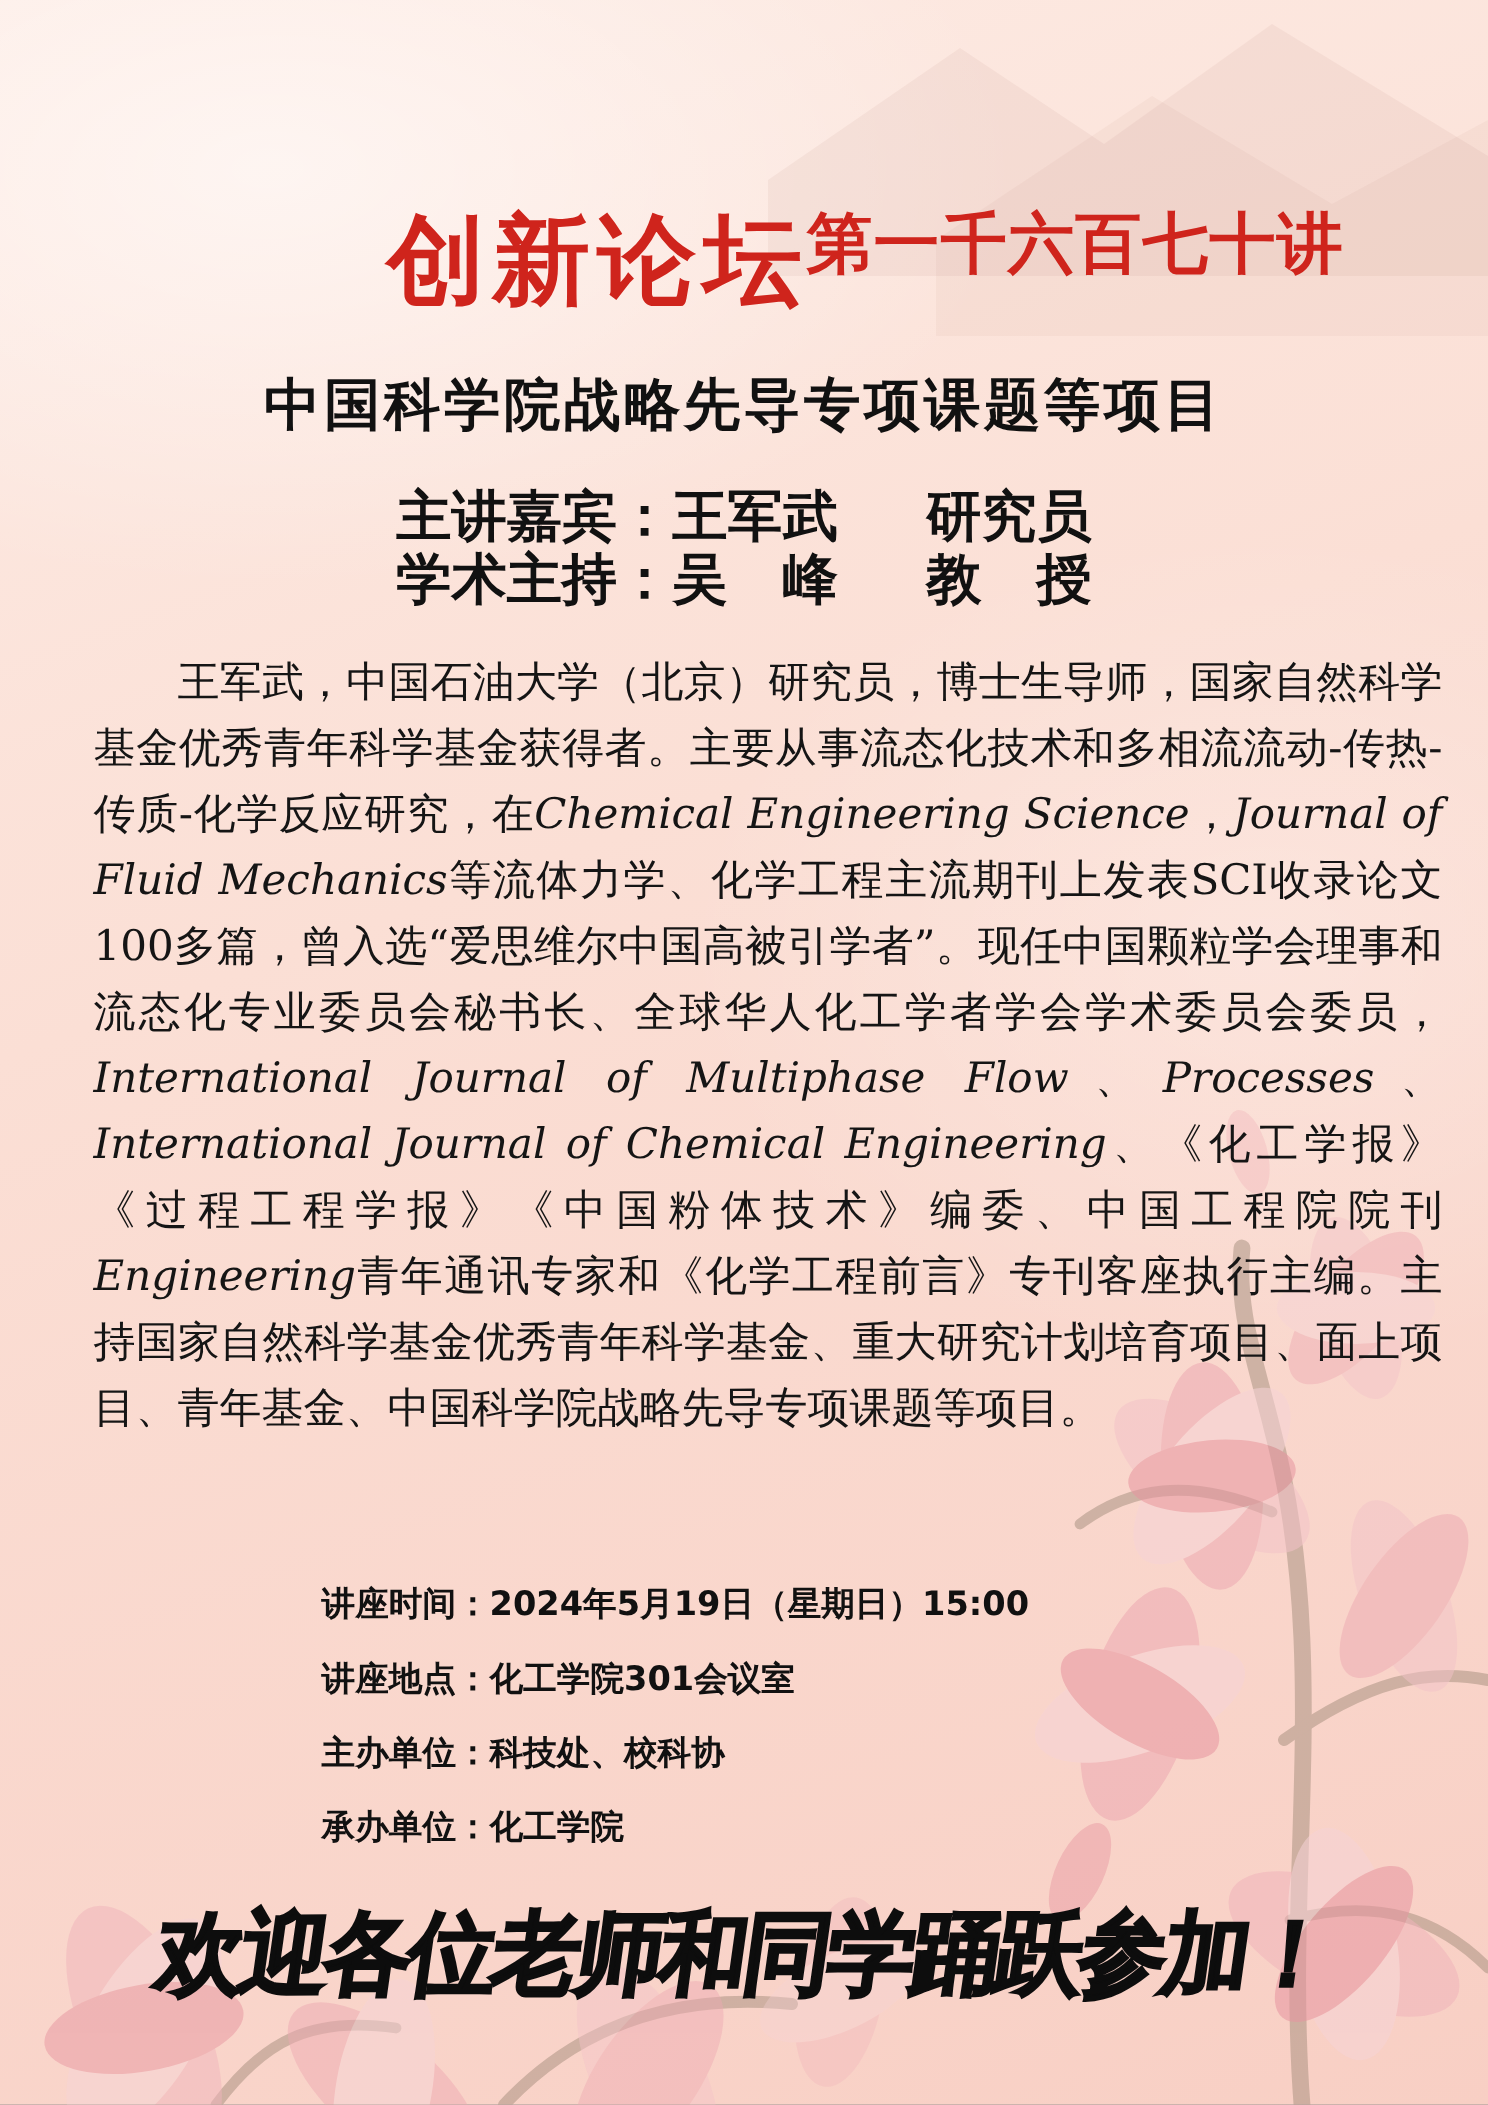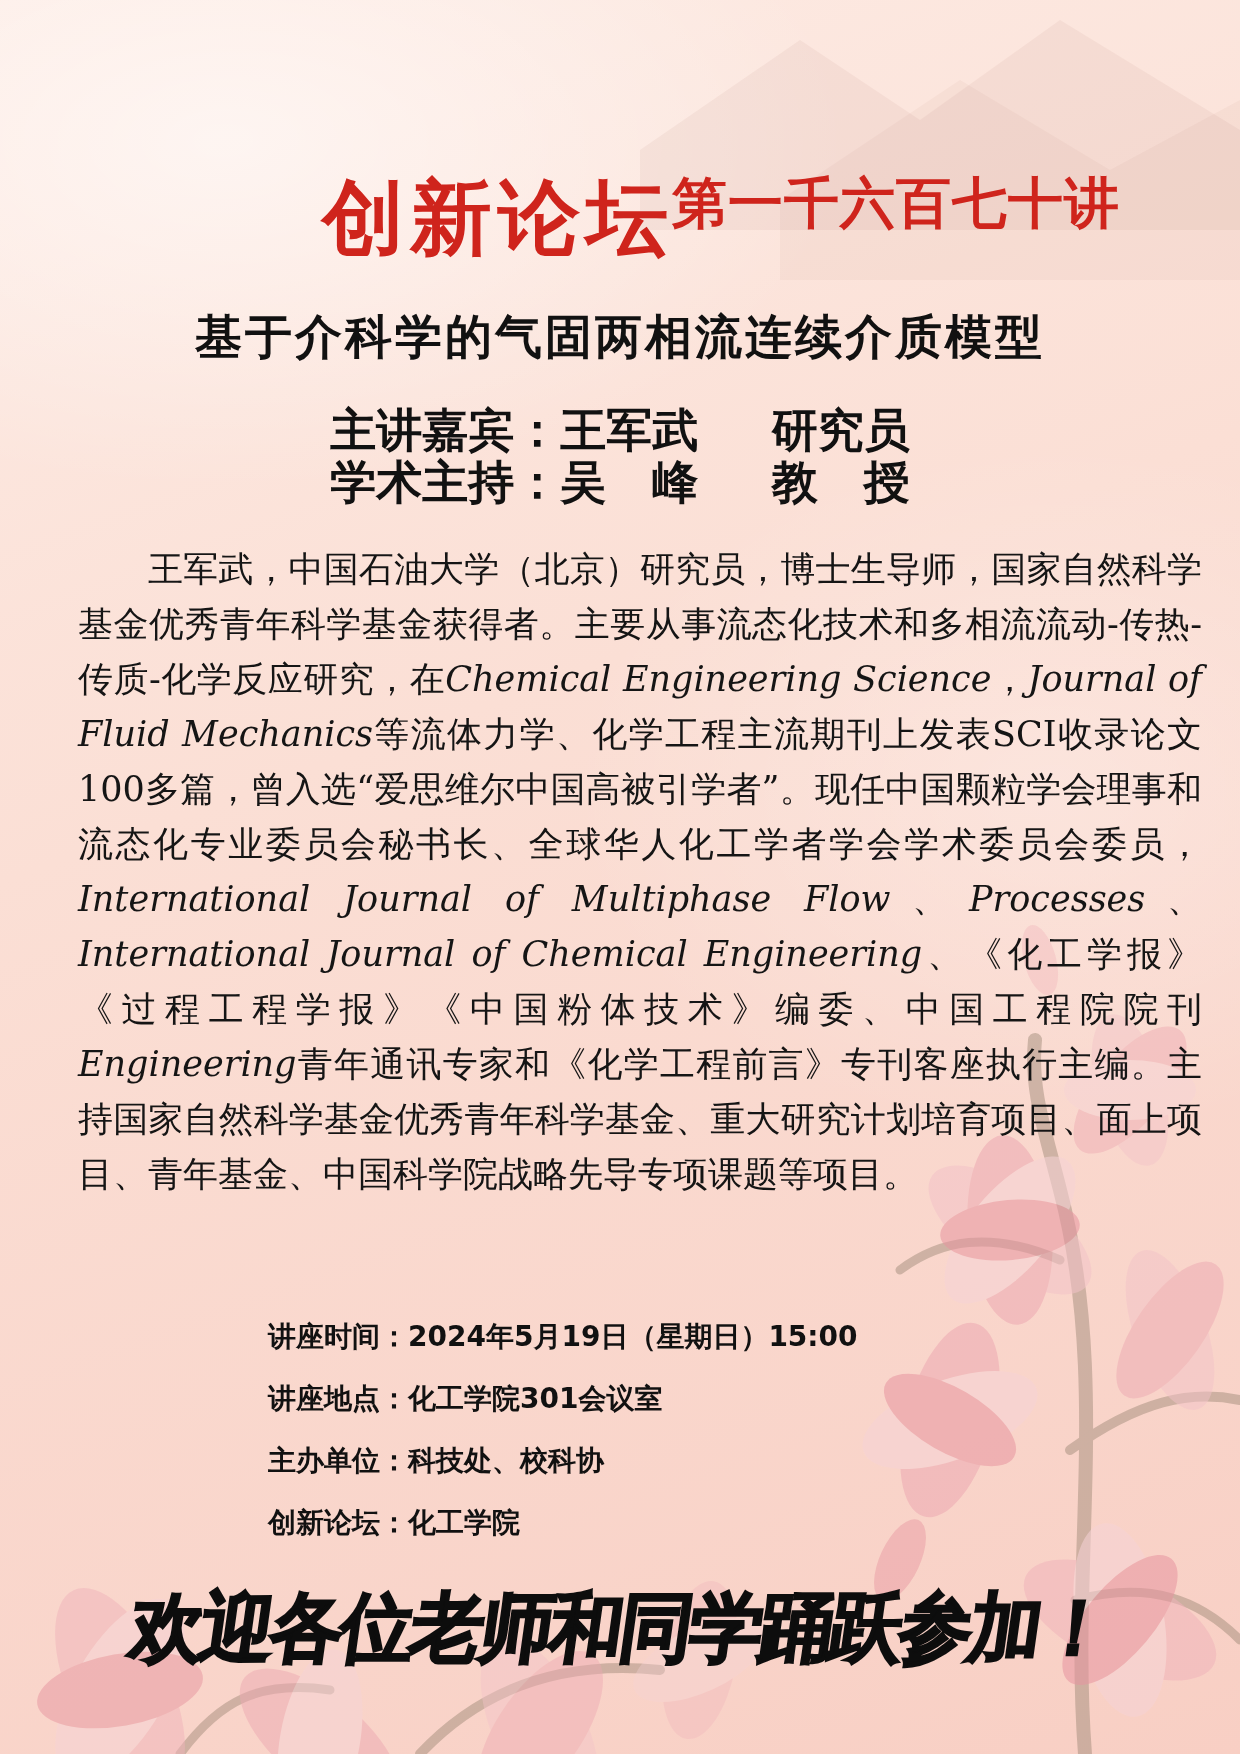--- a/index.html
+++ b/index.html
@@ -130,31 +130,31 @@
 
       <ellipse cx="900" cy="1560" rx="20" ry="44" fill="#e795a0" opacity="0.45" transform="rotate(25 900 1560)"></ellipse>
       <ellipse cx="1040" cy="960" rx="16" ry="36" fill="#eda9b2" opacity="0.3" transform="rotate(-15 1040 960)"></ellipse>
     </g>
   </svg>
 
 
   <div class="forum-title">创新论坛</div>
   <div class="lecture-number">第一千六百七十讲</div>
 
-  <div class="lecture-title">基于介科学的气固两相流连续介质模型</div>
+  <div class="lecture-title">中国科学院战略先导专项课题等项目</div>
 
   <div class="people">
     <div><span>主讲嘉宾：</span><span>王军武</span><span class="gap"></span><span>研究员</span></div>
     <div><span>学术主持：</span><span>吴　峰</span><span class="gap"></span><span>教　授</span></div>
   </div>
 
   <p class="bio"><span class="seg-cn">王军武，中国石油大学（北京）研究员，博士生导师，国家自然科学基金优秀青年科学基金获得者。主要从事流态化技术和多相流流动-传热-传质-化学反应研究，在</span><span class="seg-en">Chemical Engineering Science</span><span class="seg-cn">，</span><span class="seg-en">Journal of Fluid Mechanics</span><span class="seg-cn">等流体力学、化学工程主流期刊上发表SCI收录论文100多篇，曾入选“爱思维尔中国高被引学者”。现任中国颗粒学会理事和流态化专业委员会秘书长、全球华人化工学者学会学术委员会委员，</span><span class="seg-en">International Journal of Multiphase Flow</span><span class="seg-cn">、</span><span class="seg-en">Processes</span><span class="seg-cn">、</span><span class="seg-en">International Journal of Chemical Engineering</span><span class="seg-cn">、《化工学报》《过程工程学报》《中国粉体技术》编委、中国工程院院刊</span><span class="seg-en">Engineering</span><span class="seg-cn">青年通讯专家和《化学工程前言》专刊客座执行主编。主持国家自然科学基金优秀青年科学基金、重大研究计划培育项目、面上项目、青年基金、中国科学院战略先导专项课题等项目。</span></p>
 
   <div class="details">
     <div class="row"><span>讲座时间：</span><span>2024年5月19日（星期日）15:00</span></div>
     <div class="row"><span>讲座地点：</span><span>化工学院301会议室</span></div>
     <div class="row"><span>主办单位：</span><span>科技处、校科协</span></div>
-    <div class="row"><span>创新论坛：</span><span>化工学院</span></div>
+    <div class="row"><span>承办单位：</span><span>化工学院</span></div>
   </div>
 
   <div class="welcome">欢迎各位老师和同学踊跃参加！</div>
 
 </div>
 
 </body></html>

